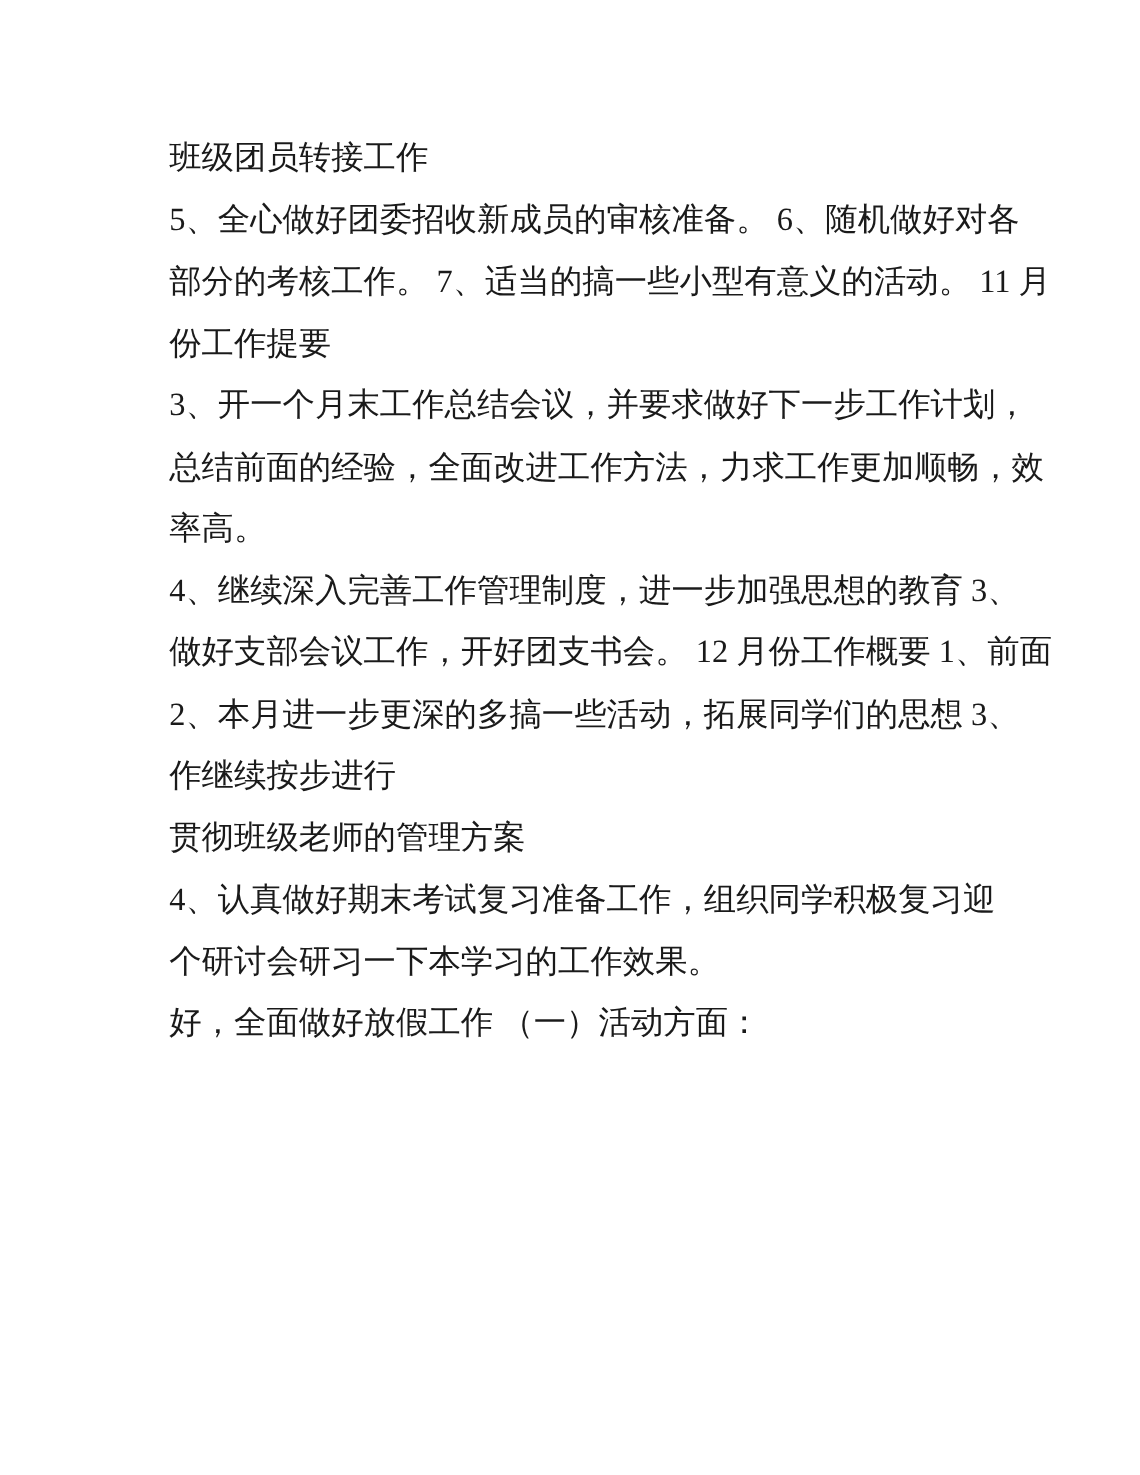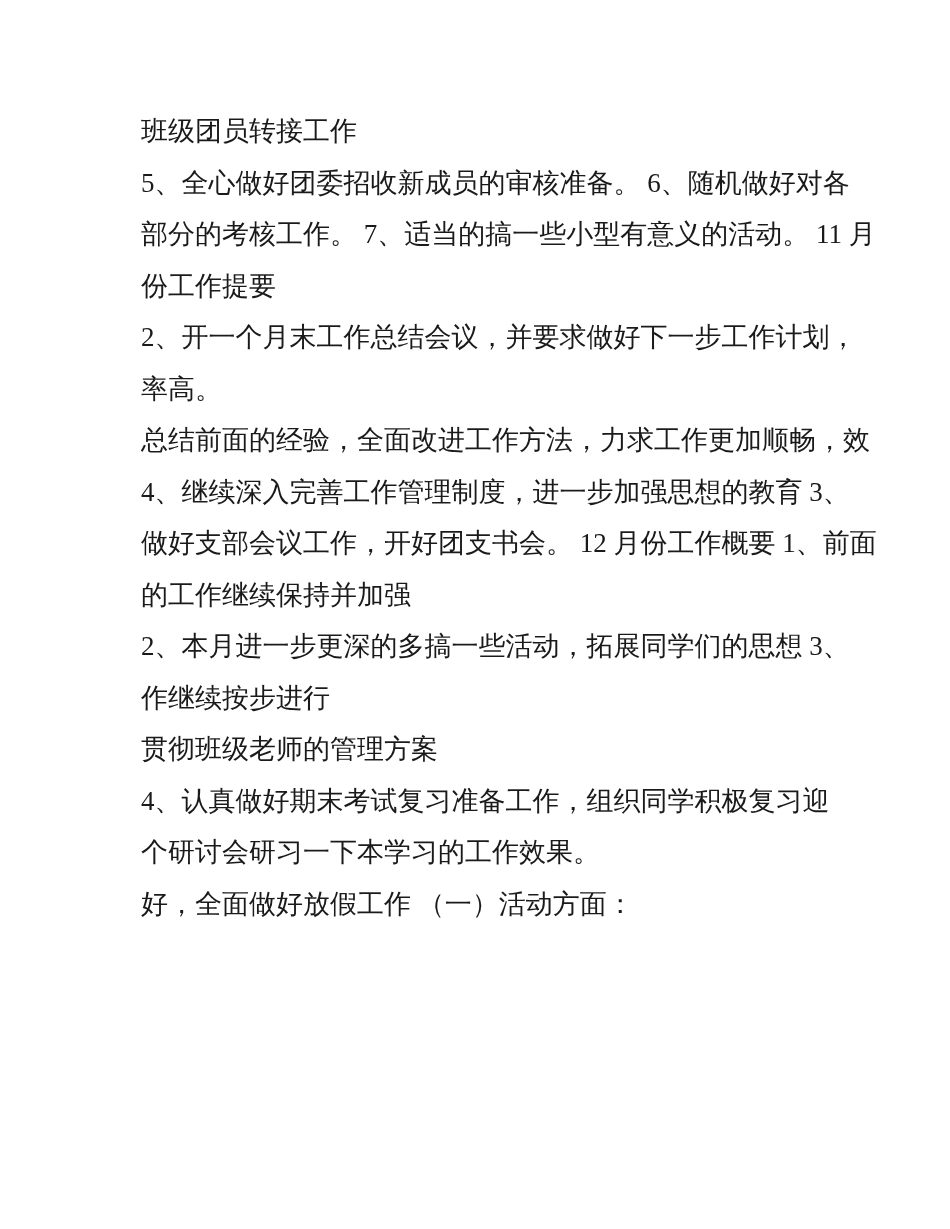--- a/index.html
+++ b/index.html
@@ -31,25 +31,24 @@
   }
 </style>
 </head>
 <body>
 
 <div class="page">
   <div class="doc-line">班级团员转接工作</div>
   <div class="doc-line">5、全心做好团委招收新成员的审核准备。 6、随机做好对各</div>
   <div class="doc-line">部分的考核工作。 7、适当的搞一些小型有意义的活动。 11 月</div>
   <div class="doc-line">份工作提要</div>
-  <div class="doc-line">2、开一个月末工作总结会议，并要求做好下一步工作计划，</div>
+  <div class="doc-line">3、开一个月末工作总结会议，并要求做好下一步工作计划，</div>
+  <div class="doc-line">总结前面的经验，全面改进工作方法，力求工作更加顺畅，效</div>
   <div class="doc-line">率高。</div>
-  <div class="doc-line">总结前面的经验，全面改进工作方法，力求工作更加顺畅，效</div>
   <div class="doc-line">4、继续深入完善工作管理制度，进一步加强思想的教育 3、</div>
   <div class="doc-line">做好支部会议工作，开好团支书会。 12 月份工作概要 1、前面</div>
-  <div class="doc-line">的工作继续保持并加强</div>
   <div class="doc-line">2、本月进一步更深的多搞一些活动，拓展同学们的思想 3、</div>
   <div class="doc-line">作继续按步进行</div>
   <div class="doc-line">贯彻班级老师的管理方案</div>
   <div class="doc-line">4、认真做好期末考试复习准备工作，组织同学积极复习迎</div>
   <div class="doc-line">个研讨会研习一下本学习的工作效果。</div>
   <div class="doc-line">好，全面做好放假工作 （一）活动方面：</div>
 </div>
 
 </body></html>

